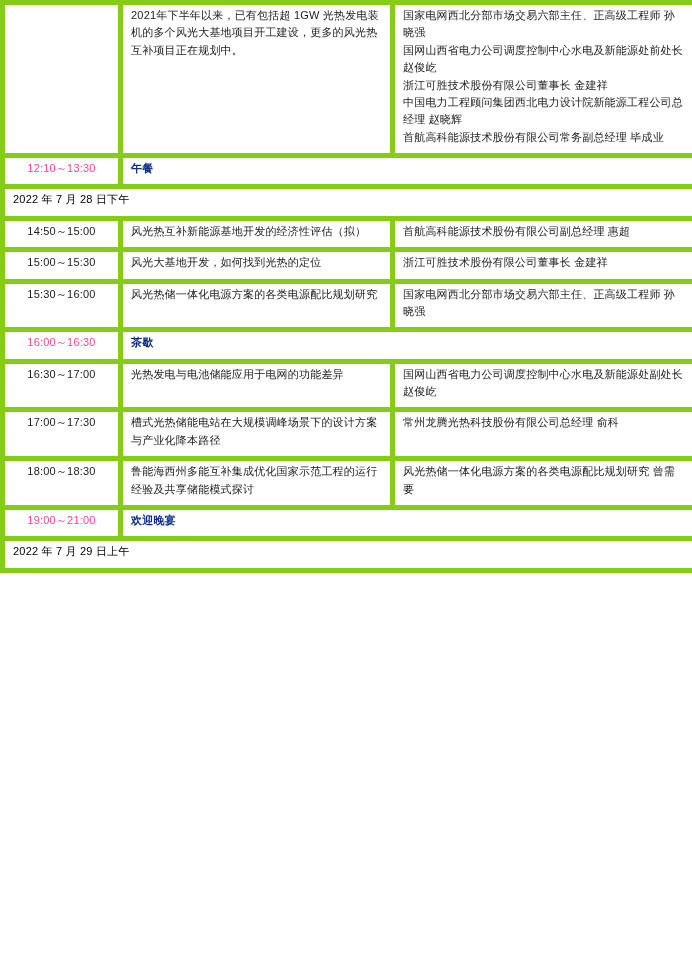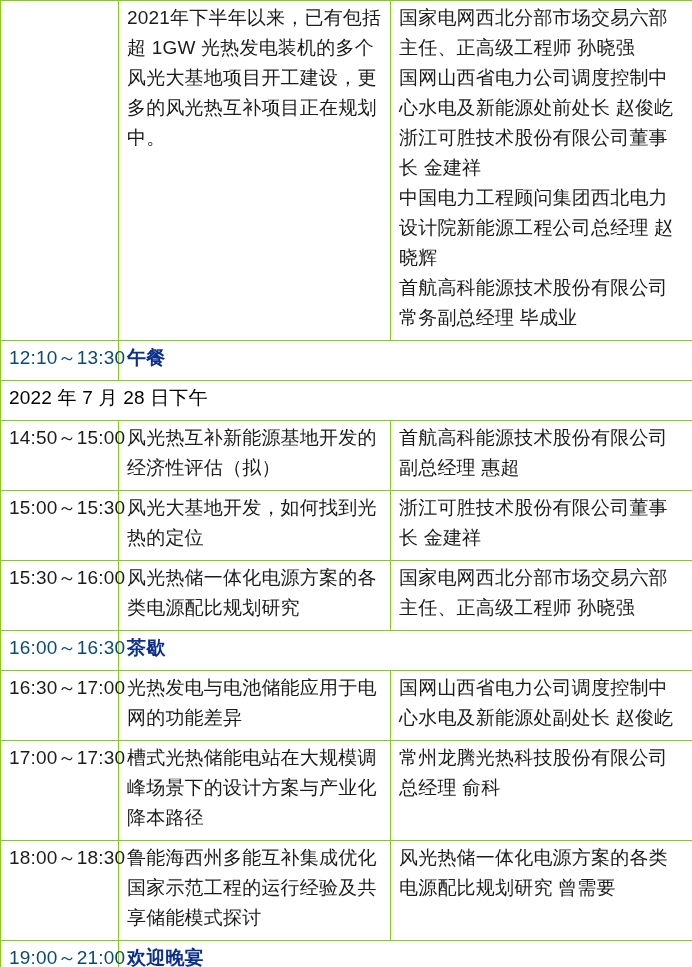--- a/index.html
+++ b/index.html
@@ -11,24 +11,24 @@
     width: 692px;
     font-family: "Liberation Sans", sans-serif;
     color: #1b1b1b;
   }
   #schedule {
     width: 692px;
     border-collapse: collapse;
     table-layout: fixed;
   }
   #schedule td {
-    border: 1px solid #84cc16;
+    border: 5px solid #84cc16;
     vertical-align: top;
     padding: 2px 8px 7px 8px;
-    font-size: 19px;
+    font-size: 11px;
     line-height: 1.58;
     letter-spacing: 0.2px;
   }
   col.c-time { width: 118px; }
   col.c-topic { width: 272px; }
   col.c-speaker { width: 302px; }
 
   td.time {
     text-align: center;
     font-size: 14px;
@@ -38,21 +38,21 @@
   td.topic, td.speaker {
     text-align: left;
   }
   tr.break td.break-label {
     color: #0b2f8a;
     font-weight: bold;
     text-align: left;
     padding-left: 12px;
   }
   tr.break td.time {
-    color: #0c4a6e;
+    color: #ec4899;
   }
   tr.session-header td {
     text-align: left;
     color: #000000;
     font-weight: normal;
     padding: 7px 8px 8px 8px;
     font-size: 15px;
     letter-spacing: 0.6px;
   }
   .first-row td.time,

